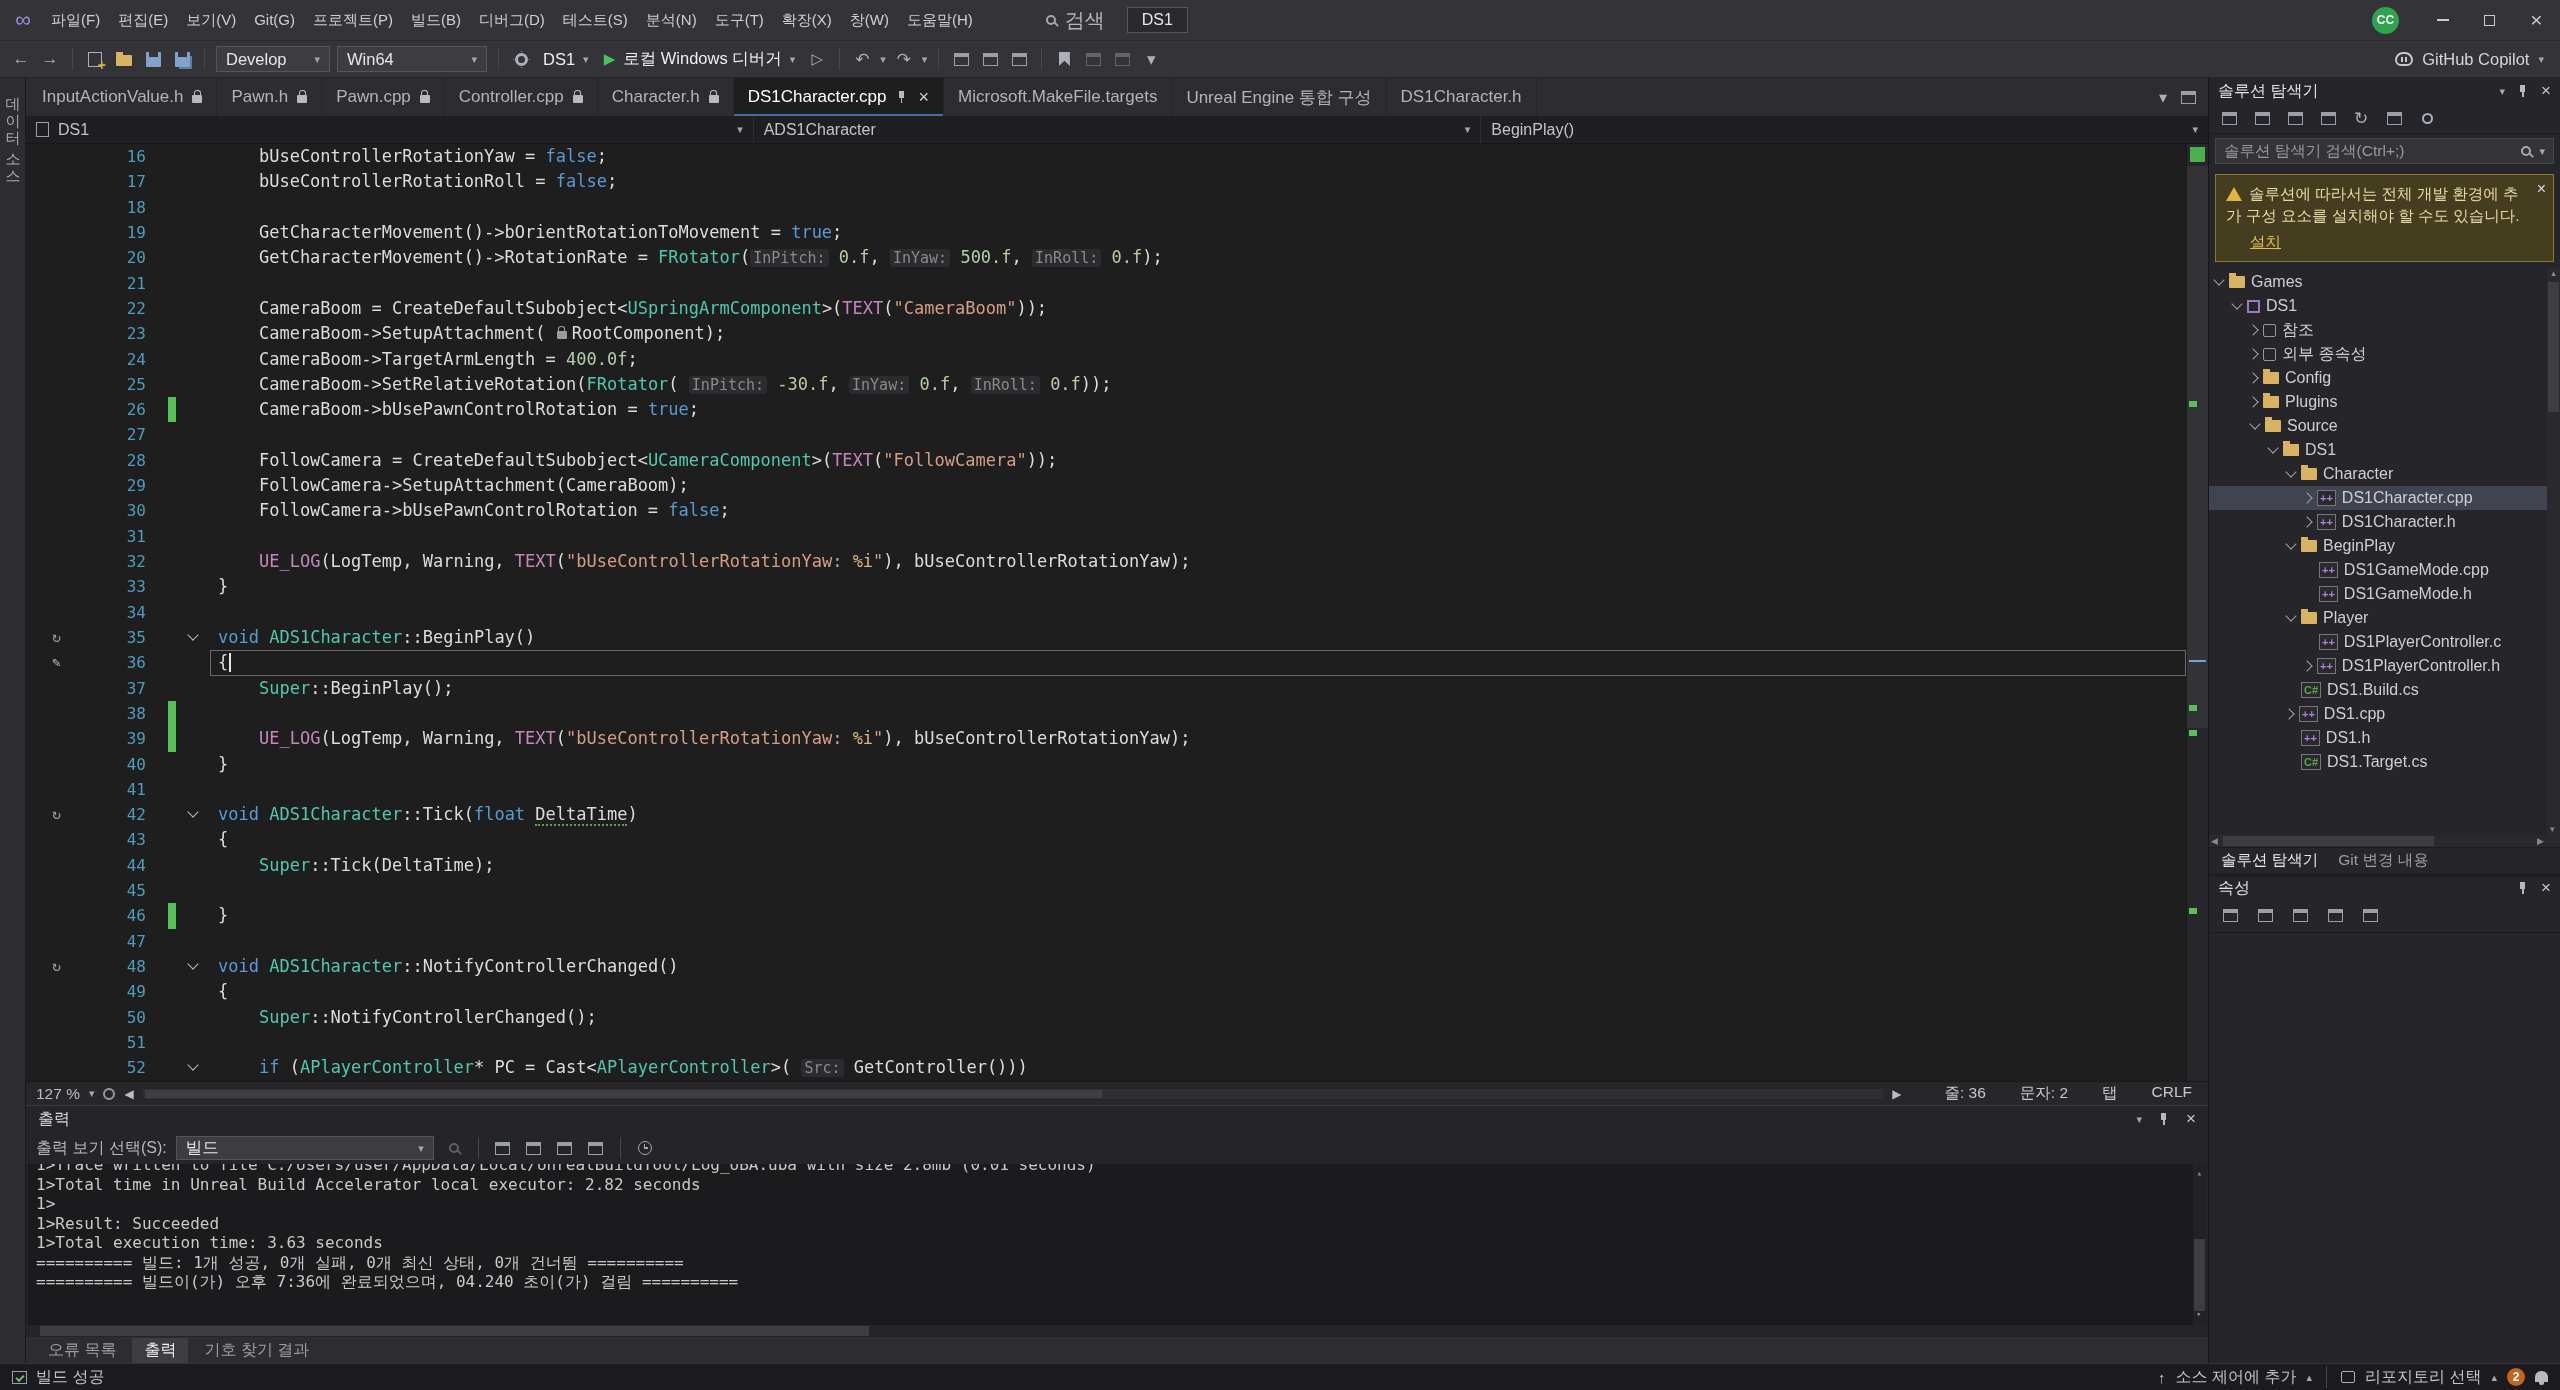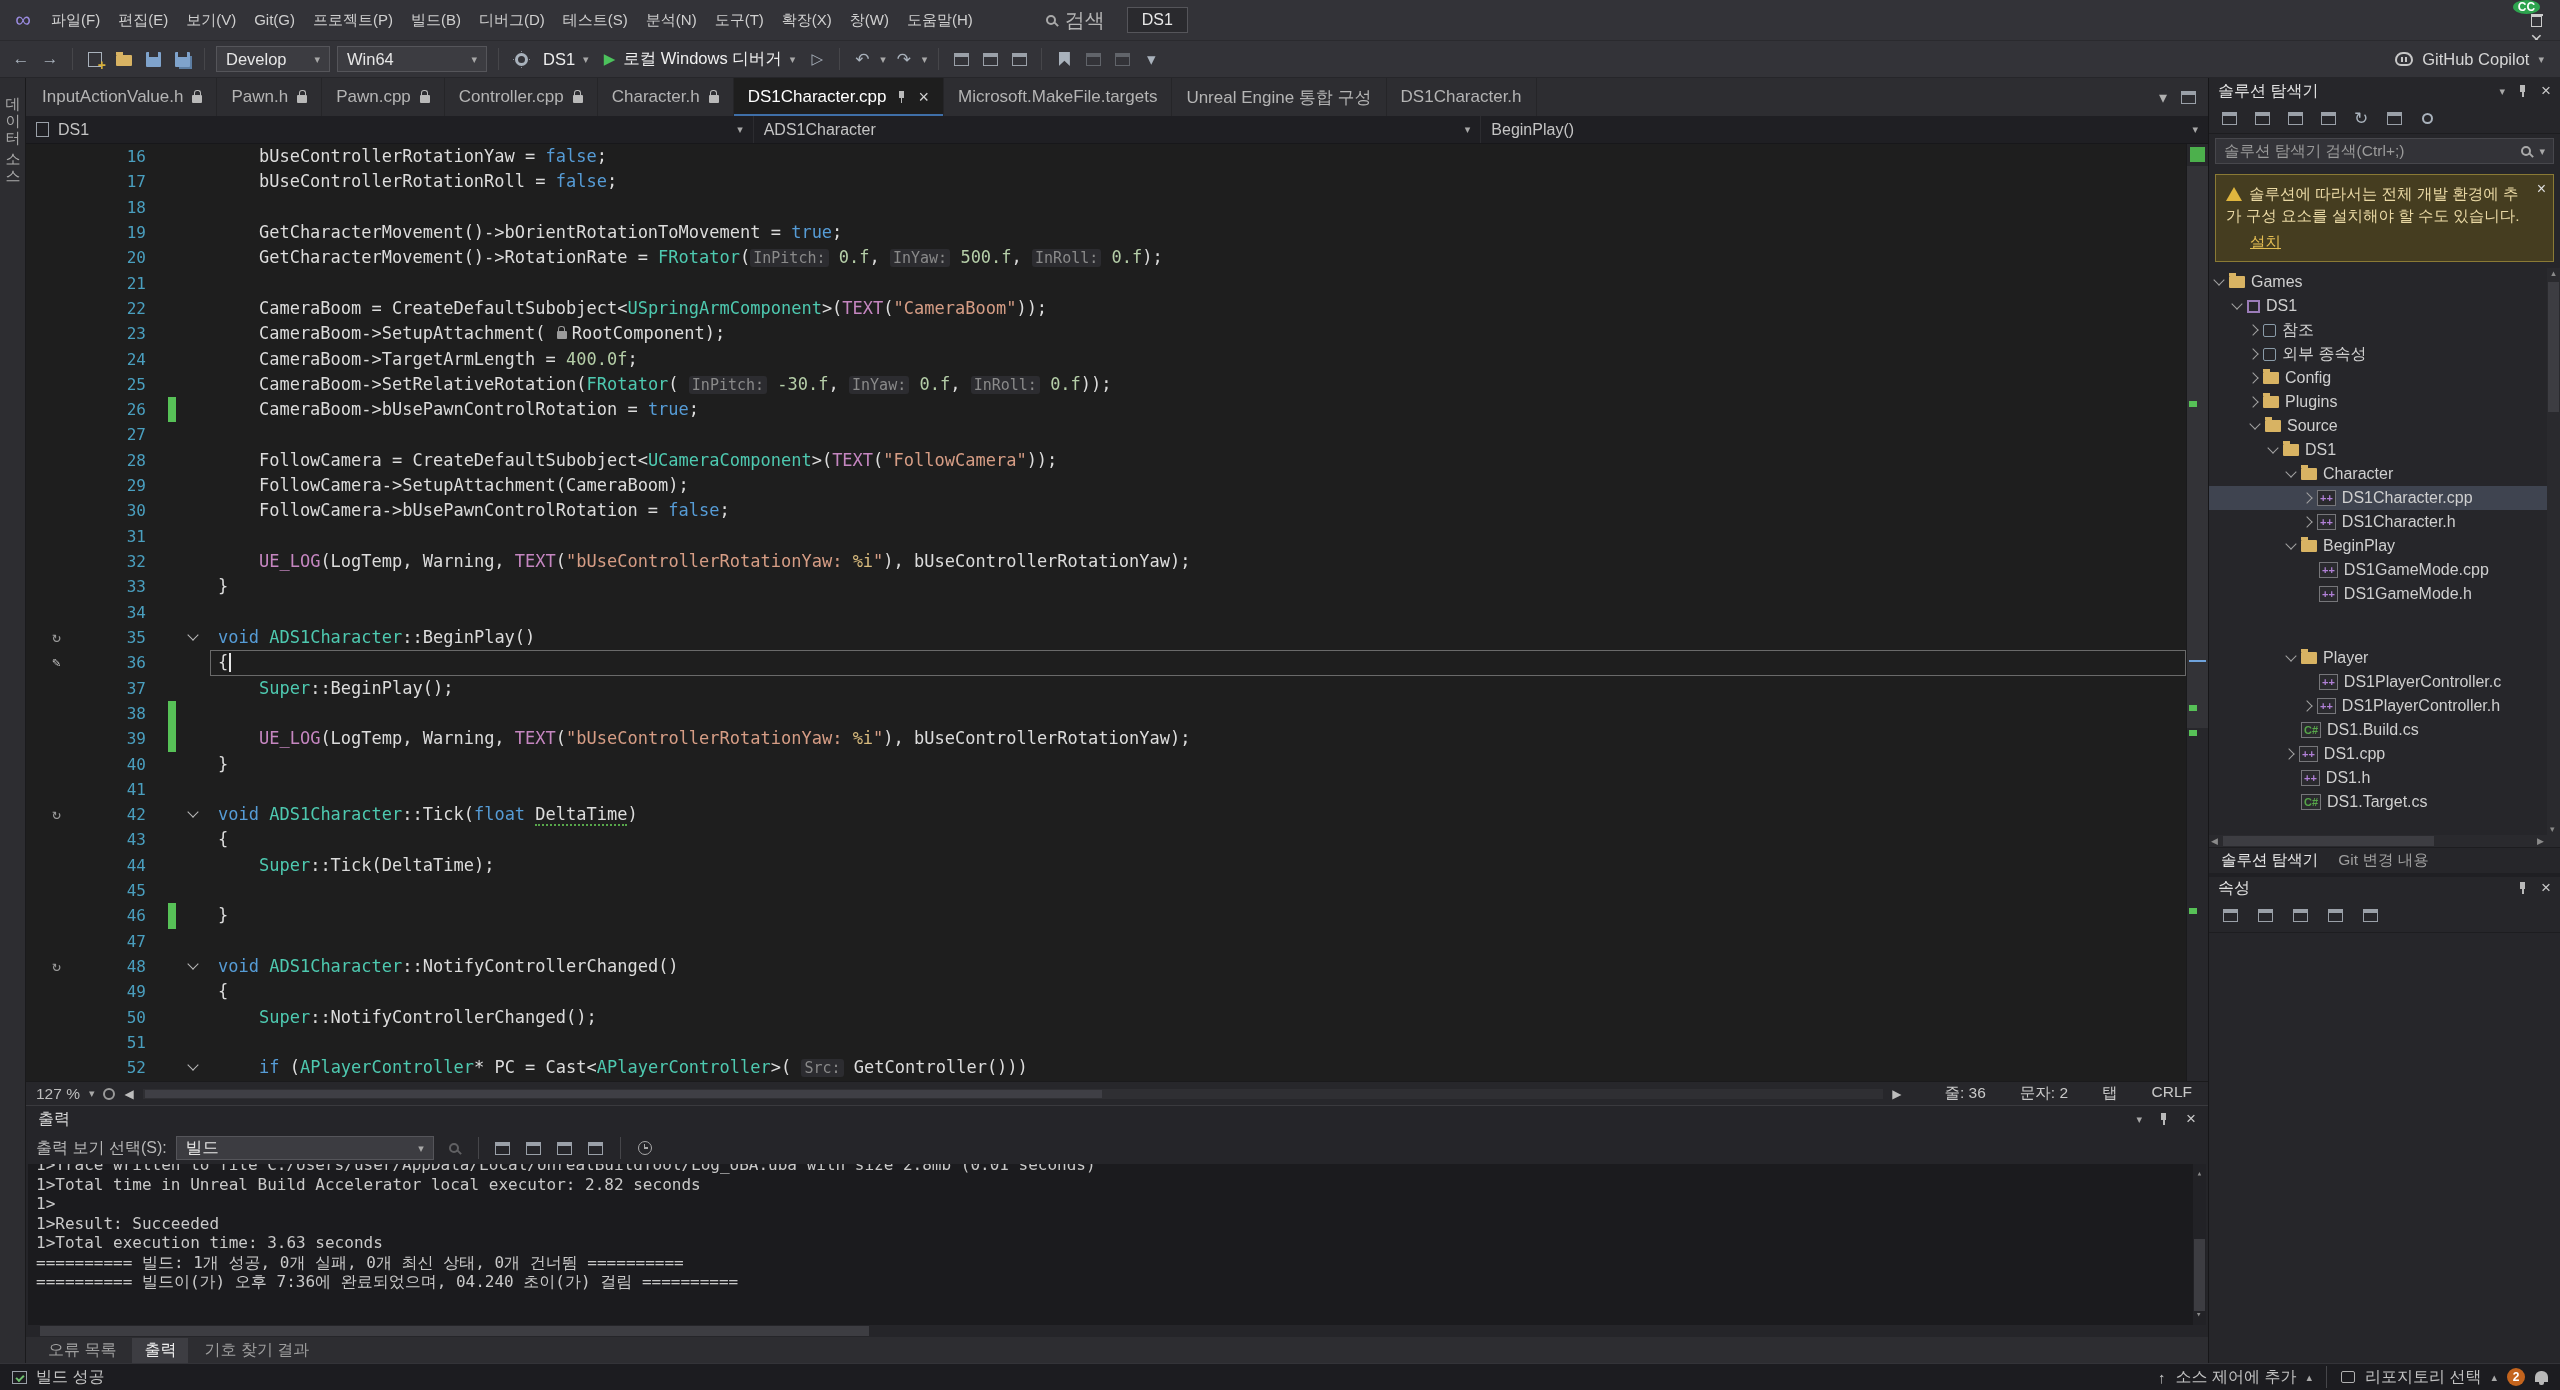--- a/index.html
+++ b/index.html
@@ -7,21 +7,21 @@
   body { font-family:"Liberation Sans","DejaVu Sans",sans-serif; }
   .app { width:2560px; height:1390px; display:flex; flex-direction:column; background:#1e1e1e; overflow:hidden; color:#cccccc; }
 
   
   .titlebar { height:40px; background:#333338; display:flex; align-items:center; padding-left:10px; flex:none; }
   .vs-logo { color:#9b8ce0; font-size:22px; margin-right:6px; width:26px; text-align:center; }
   .menus { display:flex; height:100%; align-items:center; }
   .menu-item { padding:0 9px; font-size:15px; color:#cfcfcf; line-height:40px; cursor:default; }
   .tb-search { display:flex; align-items:center; gap:9px; color:#b5b5b5; margin-left:64px; font-size:20px; }
   .sol-badge { margin-left:22px; background:#2a2a2e; border:1px solid #55555a; color:#e8e8e8; font-size:16px; padding:3px 14px; }
-  .tb-right { margin-left:auto; display:flex; align-items:center; height:100%;flex-direction:column; }
+  .tb-right { margin-left:auto; display:flex; align-items:center; height:100%; }
   .avatar { width:27px; height:27px; border-radius:50%; background:#2ea44f; color:#fff; font-weight:bold; font-size:12px; display:flex; align-items:center; justify-content:center; margin-right:20px; }
   .wbtn { width:47px; height:100%; display:flex; align-items:center; justify-content:center; color:#cccccc; font-size:21px; }
   .min-glyph { width:12px; height:2px; background:#cccccc; }
   .max-glyph { width:11px; height:11px; border:1.5px solid #cccccc; }
 
   
   .toolbar { height:38px; background:#333338; border-top:1px solid #2a2a2e; border-bottom:1px solid #26262a; display:flex; align-items:center; gap:7px; padding:0 10px; flex:none; font-size:17px; }
   .tsep { width:1px; height:22px; background:#46464a; margin:0 4px; flex:none; }
   .ico { width:22px; height:22px; display:flex; align-items:center; justify-content:center; color:#a9b2bc; font-size:17px; flex:none; }
   .ico.dim { opacity:.45; }
@@ -599,21 +599,21 @@
             <div class="trow" style="padding-left: 96px;">
               <span class="tchev hidden"></span>
               <span class="ticon ti-cpp">++</span>
               <span class="tlabel">DS1GameMode.cpp</span>
             </div>
             <div class="trow" style="padding-left: 96px;">
               <span class="tchev hidden"></span>
               <span class="ticon ti-cpp">++</span>
               <span class="tlabel">DS1GameMode.h</span>
             </div>
-            <div class="trow" style="padding-left: 78px; margin-top: 40px;">
+            <div class="trow" style="padding-left: 78px;">
               <span class="tchev open"></span>
               <span class="ticon ti-folder"></span>
               <span class="tlabel">Player</span>
             </div>
             <div class="trow" style="padding-left: 96px;">
               <span class="tchev hidden"></span>
               <span class="ticon ti-cpp">++</span>
               <span class="tlabel">DS1PlayerController.c</span>
             </div>
             <div class="trow" style="padding-left: 96px;">

